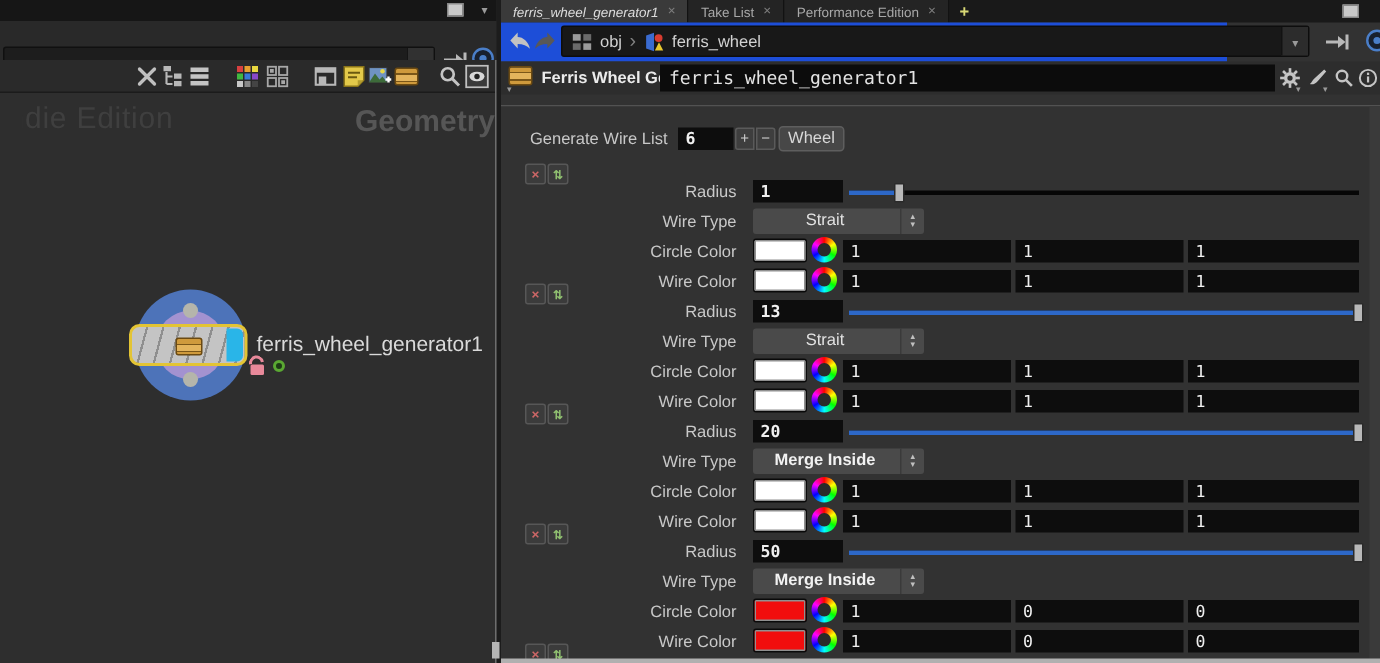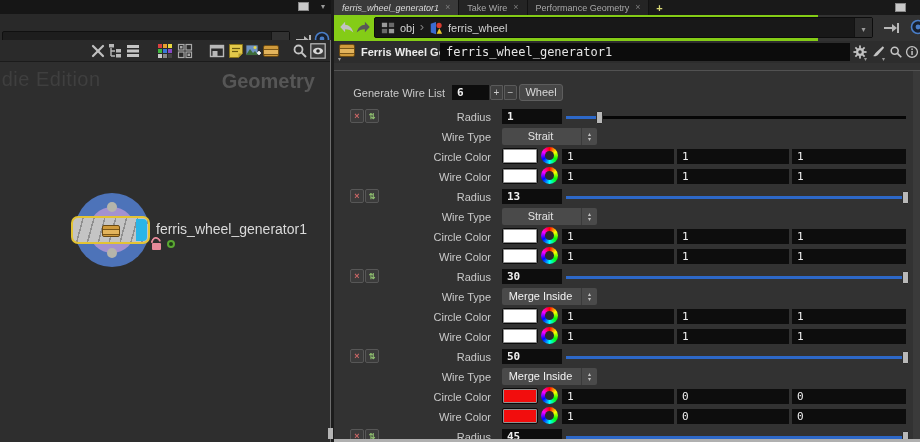--- a/index.html
+++ b/index.html
@@ -13,21 +13,21 @@
   #lp-bar2 { position:absolute; left:0; top:14px; width:331px; height:26px; background:#292929; }
   #lp-bar3 { position:absolute; left:0; top:40px; width:331px; height:22px; background:#2a2a2a; border-bottom:1px solid #1b1b1b; }
   .pane-square { position:absolute; width:11px; height:9px; background:#c9c9c9; border:1px solid #888; }
   .tri { font-size:8px; color:#9a9a9a; line-height:8px; }
   #lp-combo { position:absolute; left:2px; top:17px; width:288px; height:20px; background:#1d1d1d; border:1px solid #101010; border-radius:2px; }
   #lp-combo .dd-cell { position:absolute; right:0; top:0; width:18px; height:18px; background:#313131; border-left:1px solid #151515; text-align:center; line-height:18px; }
   .toolbtn { position:absolute; top:2px; width:18px; height:18px; display:flex; align-items:center; justify-content:center; }
   .icon16 { width:16px; height:16px; display:block; }
 
   
-  #net-canvas { position:absolute; left:0; top:62px; width:331px; height:380px; background:#2e2e2e; overflow:hidden; }
+  #net-canvas { position:absolute; left:15px; top:62px; width:331px; height:380px; background:#2e2e2e; overflow:hidden; }
   #watermark { position:absolute; left:-16px; top:6px; font-size:20px; color:#3f3f3f; letter-spacing:0.5px; }
   #context-label { position:absolute; right:16px; top:8px; font-size:20px; font-weight:bold; color:#565656; }
   #node-circle { position:absolute; left:75px; top:131px; width:74px; height:74px; border-radius:50%; background:#4d73b9; }
   #node-circle-inner { position:absolute; left:14px; top:14px; width:46px; height:46px; border-radius:50%; background:#a392d0; }
   .node-dot { position:absolute; left:32px; width:10px; height:10px; border-radius:50%; background:#b5b5ab; }
   #node-body { position:absolute; left:71px; top:154px; width:79px; height:28px; border:2px solid #e3c434; border-radius:7px;
                background:repeating-linear-gradient(105deg, #c4c4c4 0px, #c4c4c4 9px, #8f8f8f 9px, #8f8f8f 10.5px); overflow:hidden; }
   #node-flag { position:absolute; right:1px; top:1px; bottom:1px; width:11px; background:#29b5e8; border-radius:0 4px 4px 0; }
   .crate { background:linear-gradient(#cf9a3c 0 3px, #7a5618 3px 4px, #e3b45c 4px 8px, #7a5618 8px 9px, #cf9a3c 9px); border-radius:2px; border:1px solid #6b4a12; }
   #node-crate { position:absolute; left:29px; top:7px; width:18px; height:12px; }
@@ -42,50 +42,50 @@
   #gap-col { position:absolute; left:331px; top:0; width:3px; height:442px; background:#1c1c1c; }
 
   
   #right-pane { position:absolute; left:334px; top:0; width:586px; height:442px; background:#323232; }
   #tab-bar { position:absolute; left:0; top:0; width:586px; height:15px; background:#191919; display:flex; }
   .tab { height:15px; display:flex; align-items:center; gap:6px; padding:0 8px; background:#242424; border-right:1px solid #121212; font-size:9px; color:#a8a8a8; }
   .tab.active { background:#3a3a3a; color:#dcdcdc; font-style:italic; }
   .tab-close { font-size:9px; color:#7d7d7d; line-height:9px; }
   #new-tab { width:20px; display:flex; align-items:center; justify-content:center; color:#d8d875; font-weight:bold; font-size:11px; height:15px; }
 
-  #crumb-bar { position:absolute; left:0; top:15px; width:484px; height:26px; background:#84cc16; }
+  #crumb-bar { position:absolute; left:0; top:15px; width:484px; height:26px; background:#1d4ed8; }
   .nav-arrow { position:absolute; top:5px; width:16px; height:14px; }
   #path-field { position:absolute; left:40px; top:2px; width:499px; height:21px; background:#181818; border:1px solid #0d0d0d; border-radius:2px; display:flex; align-items:center; gap:5px; padding-left:6px; }
   #path-field .crumb { font-size:11px; color:#d2d2d2; }
   #path-field .sep { font-size:13px; color:#808080; margin-top:-2px; }
   #path-dd { position:absolute; right:0; top:0; width:18px; height:19px; background:#2c2c2c; border-left:1px solid #121212; text-align:center; line-height:18px; }
 
   #param-header { position:absolute; left:0; top:41px; width:586px; height:22px; background:#2d2d2d; }
   #ph-crate { position:absolute; left:5px; top:3px; width:16px; height:13px; }
   #ph-title { position:absolute; left:27px; top:5px; font-size:11px; font-weight:bold; color:#ececec; white-space:nowrap; }
   #ph-name { position:absolute; left:106px; top:2px; width:410px; height:18px; background:#0c0c0c; color:#e4e4e4;
              font-family:"DejaVu Sans Mono", monospace; font-size:12px; line-height:18px; padding-left:6px; }
   .ph-icon { position:absolute; top:4px; width:14px; height:14px; }
   .ph-mini-tri { position:absolute; top:14px; font-size:6px; color:#9a9a9a; }
   #header-sep { position:absolute; left:0; top:70px; width:586px; height:1px; background:#525252; }
 
   
   #param-body { position:absolute; left:0; top:71px; width:586px; height:371px; background:#323232; overflow:hidden; }
   #scroll-track { position:absolute; right:0; top:0; width:7px; height:371px; background:#3a3a3a; }
 
-  .row { position:absolute; left:0; width:579px; height:20px; }
+  .row { position:absolute; left:0; width:579px; height:20px;margin-top:11px; }
   .plabel { position:absolute; left:0; top:3px; width:157px; text-align:right; font-size:11px; color:#c9c9c9; white-space:nowrap; }
   .vfield { position:absolute; top:1px; height:15px; background:#0d0d0d; color:#f0f0f0;
             font-family:"DejaVu Sans Mono", monospace; font-size:11px; line-height:15px; padding-left:5px; }
   .vfield.bold { font-weight:bold; }
   .radius-f { left:168px; width:60px; }
   .slider { position:absolute; left:232px; top:8px; width:340px; height:3px; background:#060606; }
   .slider .fill { position:absolute; left:0; top:0; height:3px; background:#2d68c8; }
   .slider .handle { position:absolute; right:-3px; top:-5px; width:7px; height:13px; background:#b8b8b8; border:1px solid #2a2a2a; border-radius:1px; }
-  .dropdown { position:absolute; left:168px; top:0; width:95px; height:17px; background:#4a4a4a; border-radius:2px;
+  .dropdown { position:absolute; left:168px; top:0; width:114px; height:17px; background:#4a4a4a; border-radius:2px;
               font-size:11px; color:#e2e2e2; }
   .dd-label { position:absolute; left:0; right:18px; top:2px; text-align:center; }
   .dd-spin { position:absolute; right:0; top:0; width:16px; height:17px; border-left:1px solid #3a3a3a; display:flex; flex-direction:column; align-items:center; justify-content:center; }
   .dd-spin span { font-size:6px; line-height:5px; color:#c0c0c0; }
   .swatch { position:absolute; left:168px; top:0; width:36px; height:16px; border:1px solid #0a0a0a; border-radius:2px; box-shadow:inset 0 0 0 1px #909090; }
   .wheel { position:absolute; left:207px; top:-1px; width:17px; height:17px; border-radius:50%;
            background:conic-gradient(#f00,#ff0,#0f0,#0ff,#00f,#f0f,#f00); }
   .wheel:after { content:''; position:absolute; left:4px; top:4px; width:9px; height:9px; border-radius:50%; background:#2a2a2a; }
   .cf { font-weight:normal; }
   .cf1 { left:228px; width:112px; } .cf2 { left:343px; width:112px; } .cf3 { left:458px; width:114px; }
@@ -101,21 +101,21 @@
   #gen-field { left:118px; width:37px; font-weight:bold; }
   .pm-btn { position:absolute; top:1px; width:13px; height:15px; background:#3e3e3e; border:1px solid #5a5a5a;
             color:#cccccc; font-size:10px; text-align:center; line-height:13px; }
   #gen-plus { left:156px; border-radius:2px 0 0 2px; }
   #gen-minus { left:170px; border-radius:0 2px 2px 0; }
   #clear-btn { position:absolute; left:185px; top:0px; width:44px; height:17px; background:#474747; border:1px solid #5e5e5e;
                border-radius:3px; color:#d8d8d8; font-size:11px; text-align:center; line-height:15px; }
 
   #param-blocks { position:absolute; left:0; top:37px; width:579px; }
   .block { position:relative; height:80px; }
-  .block:nth-child(3) .dd-label, .block:nth-child(4) .dd-label { font-weight:normal; color:#f2f2f2; }
+  .block:nth-child(3) .dd-label, .block:nth-child(4) .dd-label { font-weight:bold; color:#f2f2f2; }
   #bottom-bar { position:absolute; left:0; bottom:0; width:586px; height:3px; background:#b0b0b0; }
 
   svg { display:block; }
 </style>
 </head>
 <body>
 
 <div id="left-pane">
   <div id="lp-bar1">
     <div class="pane-square" style="right:22px; top:2px;"></div>
@@ -261,25 +261,25 @@
 <div id="pane-divider-nub"></div>
 
 <div id="right-pane">
 
   <div id="tab-bar">
     <div class="tab active">
       <span>ferris_wheel_generator1</span>
       <span class="tab-close">×</span>
     </div>
     <div class="tab">
-      <span>Take Wire</span>
+      <span>Take List</span>
       <span class="tab-close">×</span>
     </div>
     <div class="tab">
-      <span>Performance Geometry</span>
+      <span>Performance Edition</span>
       <span class="tab-close">×</span>
     </div>
     <div id="new-tab">+</div>
     <div class="pane-square" style="right:14px; top:3px;"></div>
   </div>
 
   <div id="crumb-bar">
     <div class="nav-arrow" style="left:4px;">
       <svg width="16" height="14" viewBox="0 0 18 14">
           <path d="M8 1 L2.5 7 L8 13 L8 9.6 C12 9.6 15 11 17.2 13.2 C16.2 8 12 4.4 8 4.4 Z" fill="#c2c2c2"></path>
@@ -481,21 +481,21 @@
     <div class="mp-btns">
       <div class="mini-btn del">
               <span>×</span>
             </div>
       <div class="mini-btn move">
               <span>⇅</span>
             </div>
     </div>
     <div class="row" style="top:0;">
       <div class="plabel">Radius</div>
-      <div class="vfield bold radius-f">30</div>
+      <div class="vfield bold radius-f">20</div>
       <div class="slider">
         <div class="fill" style="width: 100%;">
           <div class="handle"></div>
         </div>
       </div>
     </div>
     <div class="row" style="top:20px;">
       <div class="plabel">Wire Type</div>
       <div class="dropdown">
         <span class="dd-label">Merge Inside</span>

